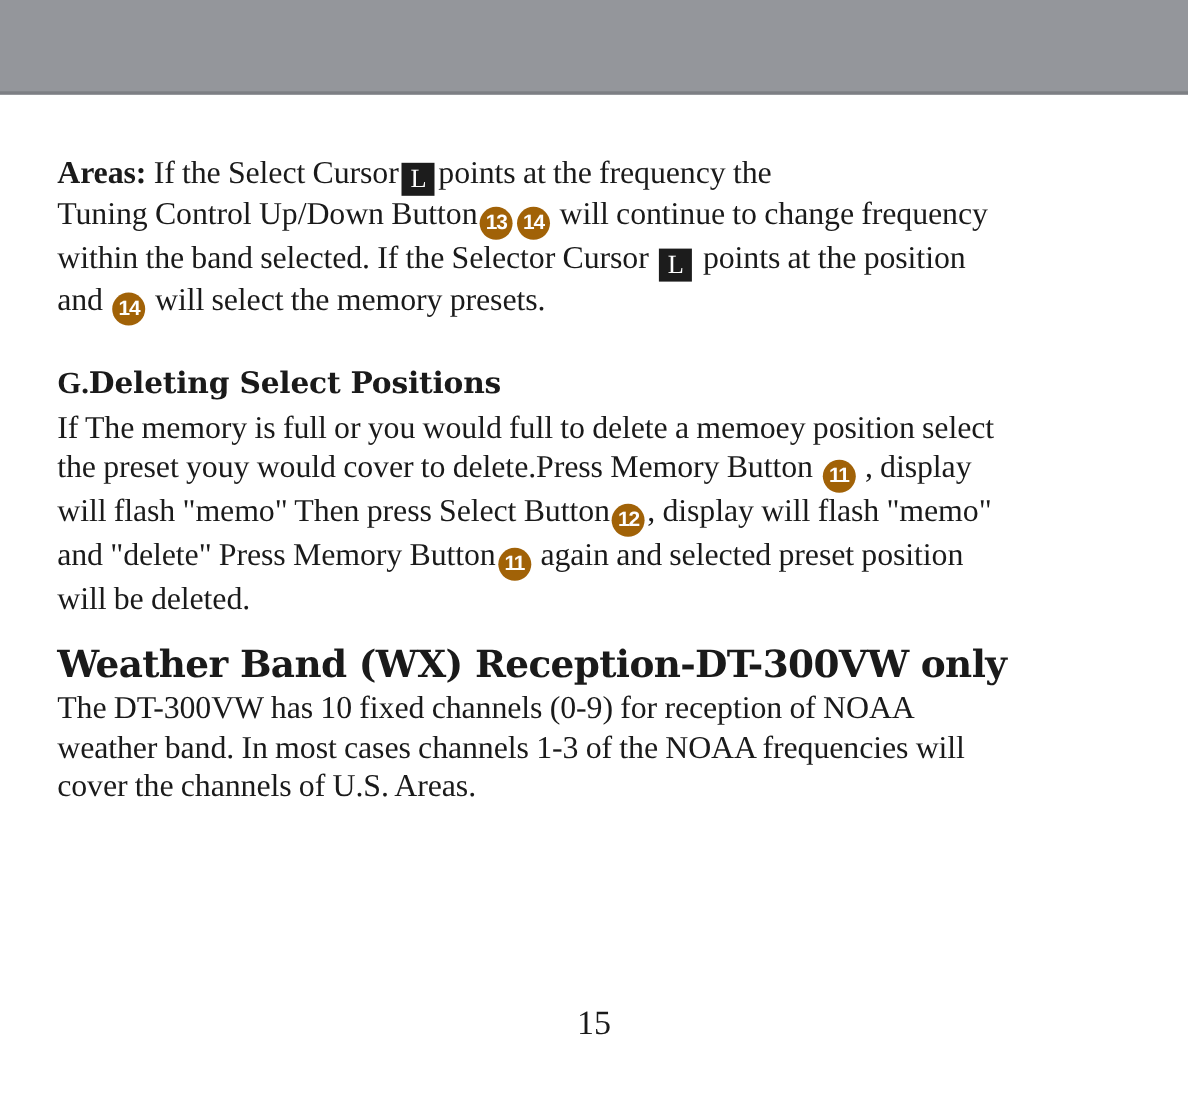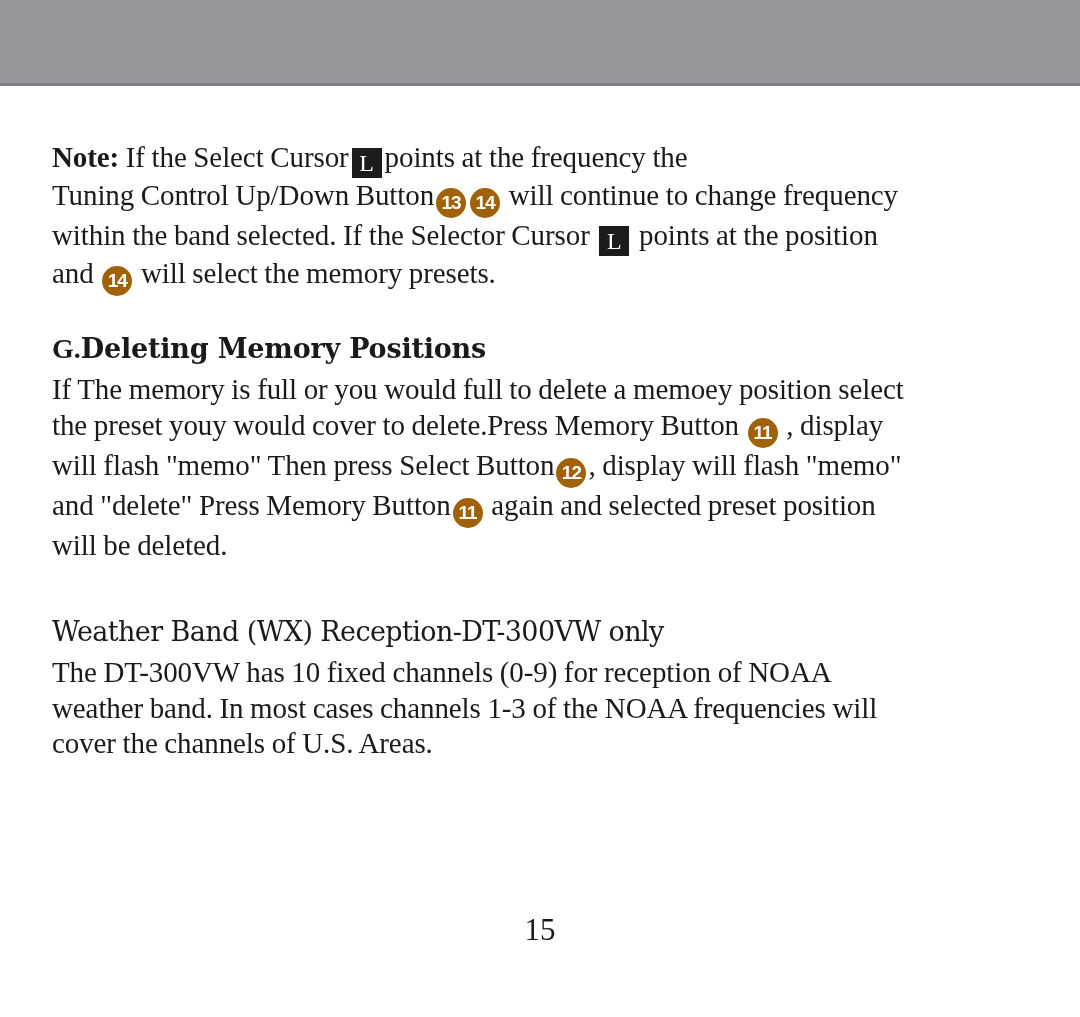--- a/index.html
+++ b/index.html
@@ -78,24 +78,24 @@
     font-size: 28px;
   }
   .heading-g .title {
     font-family: "DejaVu Serif", "Liberation Serif", serif;
     font-weight: bold;
     font-size: 27px;
     letter-spacing: -0.2px;
   }
 
   .heading-wx {
-    margin-top: 52px;
-    font-size: 27px;
+    margin-top: 24px;
+    font-size: 34px;
     line-height: 34px;
-    font-weight: normal;
+    font-weight: bold;
     font-family: "DejaVu Serif", "Liberation Serif", serif;
     letter-spacing: -0.6px;
     white-space: nowrap;
   }
 
   .body-after-heading {
     margin-top: 6px;
   }
 
   
@@ -144,28 +144,28 @@
   }
 </style>
 </head>
 <body>
 
 <div class="header-band"></div>
 
 <div class="page">
 
   <p class="para note-para">
-    <span class="line"><span class="bold-inline">Note:</span>
+    <span class="line"><span class="bold-inline">Areas:</span>
       <span>If the Select Cursor</span><span class="badge-sq">L</span><span>points at the frequency the</span></span>
       <span class="line"><span>Tuning Control Up/Down Button</span><span class="badge-circ">13</span><span class="badge-circ">14</span>&nbsp;<span>will continue to change frequency</span></span>
       <span class="line"><span>within the band selected. If the Selector Cursor</span>&nbsp;<span class="badge-sq">L</span>&nbsp;<span>points at the position</span></span>
       <span class="line"><span>and</span>&nbsp;<span class="badge-circ">14</span>&nbsp;<span>will select the memory presets.</span></span>
   </p>
 
-  <h2 class="heading-g"><span class="letter">G.</span><span class="title">Deleting Memory Positions</span></h2>
+  <h2 class="heading-g"><span class="letter">G.</span><span class="title">Deleting Select Positions</span></h2>
 
   <p class="para body-after-heading">
     <span class="line">If The memory is full or you would full to delete a memoey position select</span>
       <span class="line"><span>the preset youy would cover to delete.Press Memory Button</span>&nbsp;<span class="badge-circ">11</span>&nbsp;<span>, display</span></span>
       <span class="line"><span>will flash  "memo"  Then press Select Button</span><span class="badge-circ">12</span><span>, display will flash  "memo"</span></span>
       <span class="line"><span>and  "delete"  Press Memory Button</span><span class="badge-circ">11</span>&nbsp;<span>again and selected preset  position</span></span>
       <span class="line">will be deleted.</span>
   </p>
 
   <h2 class="heading-wx">Weather Band (WX) Reception-DT-300VW only</h2>

